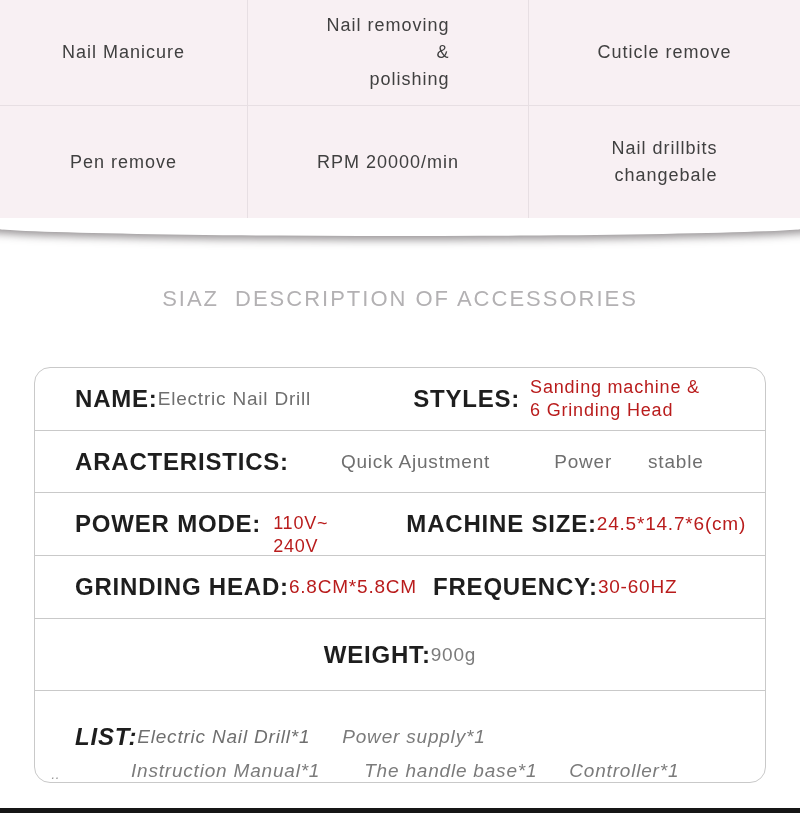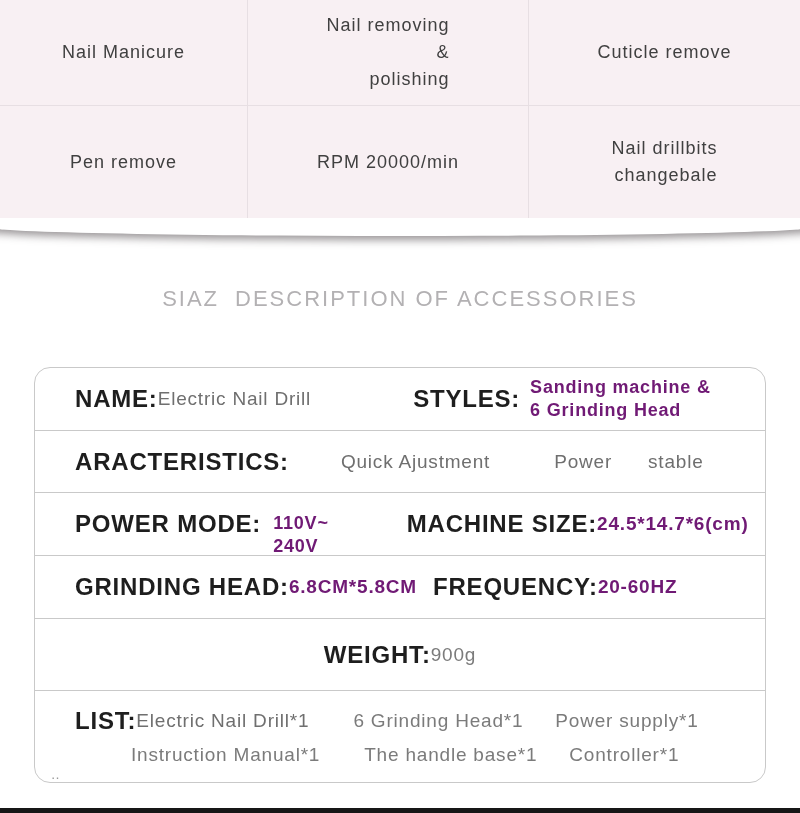--- a/index.html
+++ b/index.html
@@ -95,29 +95,29 @@
     letter-spacing: 0.8px;
     white-space: nowrap;
   }
   .val {
     font-size: 19px;
     letter-spacing: 0.8px;
     white-space: pre-line;
   }
   .val-mid   { color: #6f6f6f; }
   .val-soft  { color: #7b7b7b; }
-  .val-light { color: #701a75; font-weight: bold; }
+  .val-light { color: #b91c1c; }
   .two-line  { line-height: 1.3; font-size: 18px; }
 
   .row-name           { height: 62px; }
   .row-characteristics{ height: 62px; }
   .row-power          { height: 63px; }
   .row-grinding       { height: 63px; }
   .row-weight         { height: 72px; justify-content: center; padding: 0; }
-  .row-list           { height: 92px; flex-direction: column; align-items: flex-start; justify-content: center; }
+  .row-list           { height: 92px; flex-direction: column; align-items: flex-start; justify-content: flex-end; font-style: italic; }
 
   .row-name .styles-label   { margin-left: 102px; }
   .row-name .styles-value   { margin-left: 10px; }
 
   .row-characteristics .c1 { margin-left: 52px; }
   .row-characteristics .c2 { margin-left: 64px; }
   .row-characteristics .c3 { margin-left: 36px; }
 
   .row-power .power-value    { margin-left: 12px; margin-top: 22px; }
   .row-power .machine-label  { margin-left: 78px; }
@@ -196,33 +196,32 @@
       <span class="val val-light two-line power-value">110V~
 240V</span>
       <span class="lbl machine-label">MACHINE SIZE:</span>
       <span class="val val-light">24.5*14.7*6(cm)</span>
     </div>
 
     <div class="spec-row row-grinding">
       <span class="lbl">GRINDING HEAD:</span>
       <span class="val val-light">6.8CM*5.8CM</span>
       <span class="lbl freq-label">FREQUENCY:</span>
-      <span class="val val-light">20-60HZ</span>
+      <span class="val val-light">30-60HZ</span>
     </div>
 
     <div class="spec-row row-weight">
       <span class="lbl">WEIGHT:</span>
       <span class="val val-soft">900g</span>
     </div>
 
     <div class="spec-row row-list">
       <div class="list-line">
         <span class="lbl">LIST:</span>
         <span class="val val-mid">Electric Nail Drill*1</span>
-        <span class="val val-soft gap-a">6 Grinding Head*1</span>
         <span class="val val-soft gap-b">Power supply*1</span>
       </div>
       <div class="list-line list-line2">
         <span class="val val-soft">Instruction Manual*1</span>
         <span class="val val-soft gap-a">The handle base*1</span>
         <span class="val val-soft gap-b">Controller*1</span>
       </div>
       <span class="cutoff-artifact">‥</span>
     </div>
 

